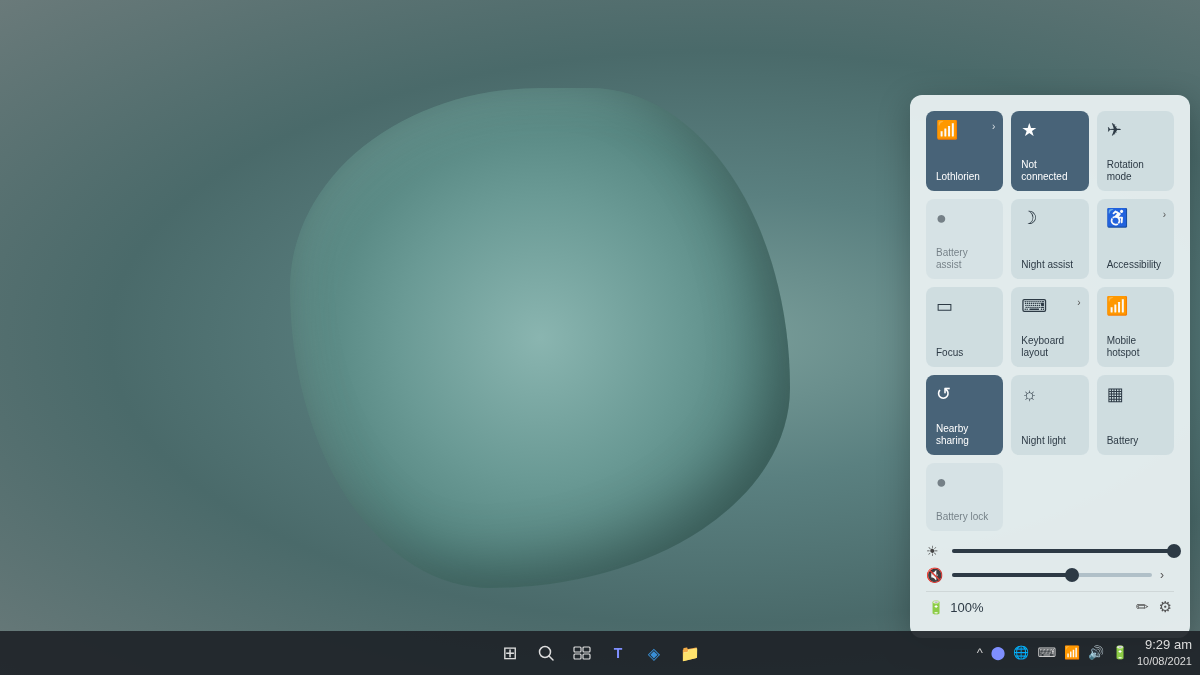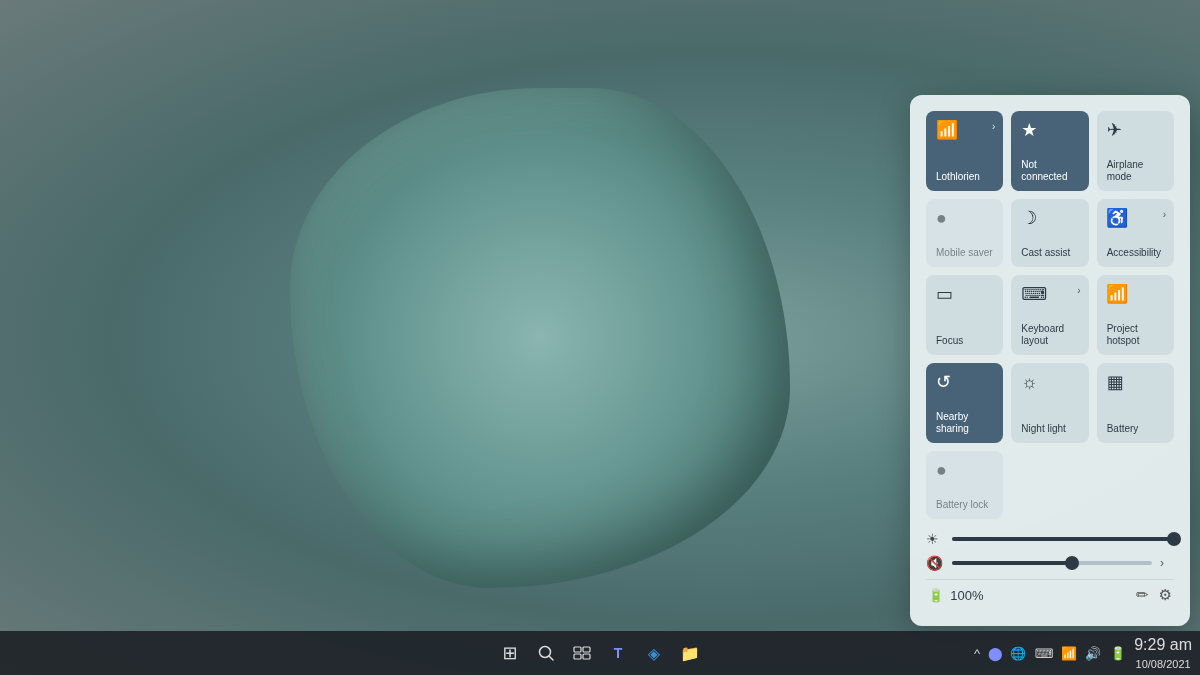--- a/index.html
+++ b/index.html
@@ -218,21 +218,21 @@
       border-radius: 4px;
       cursor: pointer;
       font-size: 18px;
       color: #ddd;
     }
     .tb-time {
       text-align: right;
       line-height: 1.4;
       cursor: pointer;
     }
-    .tb-time .time { font-size: 16px; }
+    .tb-time .time { font-size: 13px; }
     .tb-time .date { font-size: 11px; text-align: center; }
     .taskbar-sys-icons {
       display: flex;
       align-items: center;
       gap: 4px;
       font-size: 13px;
       color: #ccc;
     }
     .sys-icon {
       cursor: pointer;
@@ -262,35 +262,35 @@
         <div class="qs-tile-top">
           <span class="qs-icon">★</span>
         </div>
         <div class="qs-label">Not connected</div>
       </div>
 
       <div class="qs-tile">
         <div class="qs-tile-top">
           <span class="qs-icon">✈</span>
         </div>
-        <div class="qs-label">Airplane mode</div>
+        <div class="qs-label">Rotation mode</div>
       </div>
 
       <div class="qs-tile disabled">
         <div class="qs-tile-top">
           <span class="qs-icon">●</span>
         </div>
-        <div class="qs-label">Mobile saver</div>
+        <div class="qs-label">Battery assist</div>
       </div>
 
       <div class="qs-tile">
         <div class="qs-tile-top">
           <span class="qs-icon">☽</span>
         </div>
-        <div class="qs-label">Cast assist</div>
+        <div class="qs-label">Night assist</div>
       </div>
 
       <div class="qs-tile">
         <div class="qs-tile-top">
           <span class="qs-icon">♿</span>
           <span class="qs-chevron">›</span>
         </div>
         <div class="qs-label">Accessibility</div>
       </div>
 
@@ -306,21 +306,21 @@
           <span class="qs-icon">⌨</span>
           <span class="qs-chevron">›</span>
         </div>
         <div class="qs-label">Keyboard layout</div>
       </div>
 
       <div class="qs-tile">
         <div class="qs-tile-top">
           <span class="qs-icon">📶</span>
         </div>
-        <div class="qs-label">Project hotspot</div>
+        <div class="qs-label">Mobile hotspot</div>
       </div>
 
       <div class="qs-tile active">
         <div class="qs-tile-top">
           <span class="qs-icon">↺</span>
         </div>
         <div class="qs-label">Nearby sharing</div>
       </div>
 
       <div class="qs-tile">

